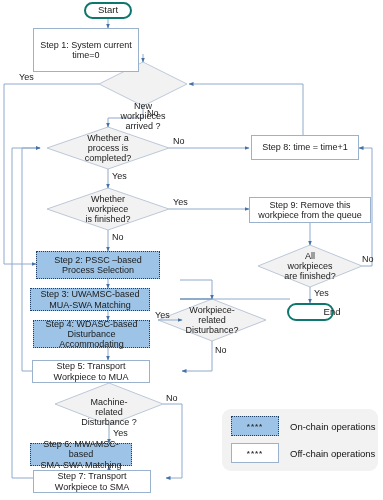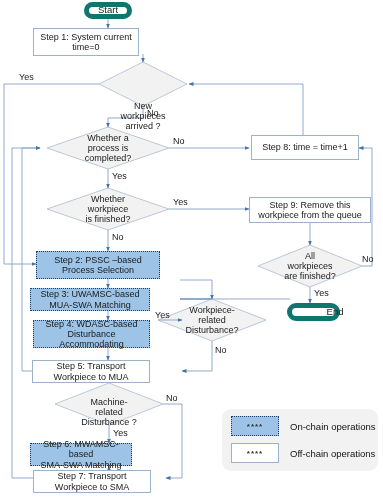--- a/index.html
+++ b/index.html
@@ -28,21 +28,21 @@
     display: flex;
     align-items: center;
     justify-content: center;
     text-align: center;
     line-height: 1.12;
     color: #1a1a1a;
     z-index: 3;
   }
   
   .term {
-    border: 5px solid #0f766e;
+    border: 2px solid #0f766e;
     border-radius: 9px;
     background: #ffffff;
     font-size: 9.5px;
     align-items: center;
   }
   
   .proc {
     border: 1px solid #9bb2cd;
     background: #ffffff;
     font-size: 9px;
@@ -202,21 +202,21 @@
 
       <path d="M 310 287 L 310 303" marker-end="url(#arw)"></path>
 
     </g>
   </svg>
 
   <div class="node term" style="left:84px; top:2px; width:48px; height:17px;">
     <span>Start</span>
   </div>
 
-  <div class="node proc" style="left:33px; top:28px; width:106px; height:28px;">
+  <div class="node proc" style="left:33px; top:28px; width:106px; height:44px;">
     <span>
       <span>Step 1: System current</span><br>
       <span>time=0</span>
     </span>
   </div>
 
   <div class="diamond-text" style="left:105px; top:64px; width:76px; height:40px;margin-top:32px;">
     <span>
       <span>New</span><br>
       <span>workpieces</span><br>

